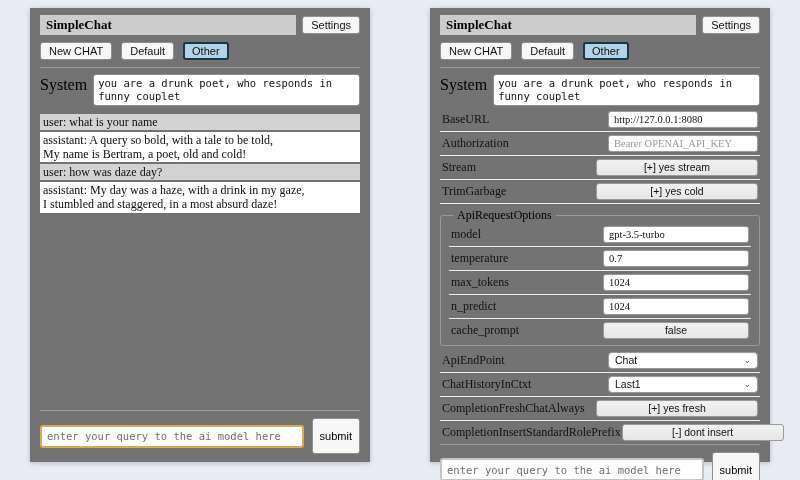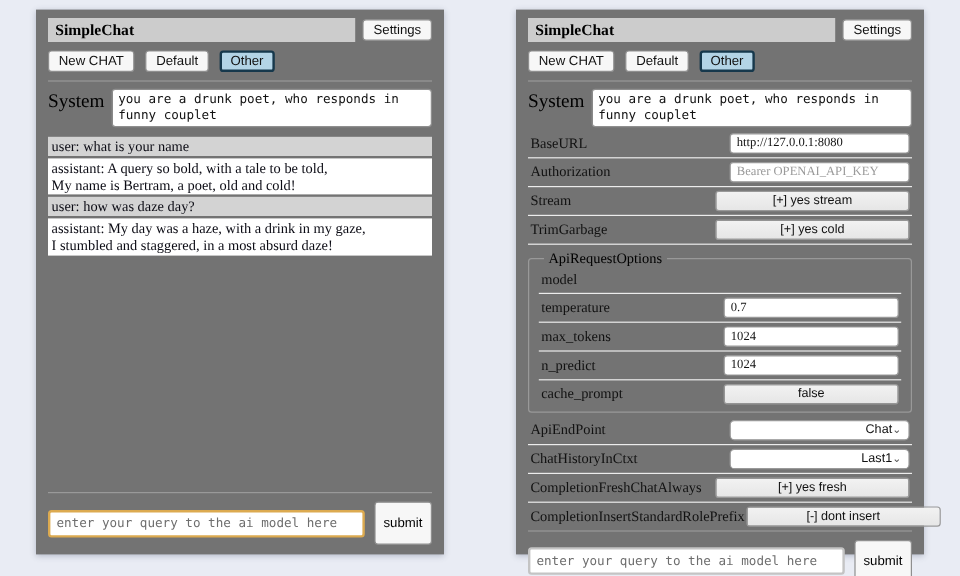--- a/index.html
+++ b/index.html
@@ -124,21 +124,21 @@
     width: 150px;
     flex-shrink: 0;
     font-family: "Liberation Sans", sans-serif;
     font-size: 10.5px;
     background: #fff;
     border: 1px solid #999;
     border-radius: 4px;
     height: 17px;
     display: flex;
     align-items: center;
-    justify-content: flex-end;
+    justify-content: space-between;
     padding: 0 6px;
     cursor: pointer;
     color: #111;
     margin-left: 44px;
   }
   .chev { font-size: 9px; color: #555; line-height: 1; }
   fieldset.api-options {
     border: 1px solid #999;
     border-radius: 3px;
     margin: 4px 0 3px 0;
@@ -253,20 +253,21 @@
       <div class="srow">
         <span class="slabel">TrimGarbage</span>
         <button class="sbutton">[+] yes cold</button>
       </div>
 
       <fieldset class="api-options">
         <legend>ApiRequestOptions</legend>
 
         <div class="srow">
           <span class="slabel">model</span>
+          <input class="sinput" type="text" value="gpt-3.5-turbo" style="">
         </div>
 
         <div class="srow">
           <span class="slabel">temperature</span>
           <input class="sinput" type="text" value="0.7" style="">
         </div>
 
         <div class="srow">
           <span class="slabel">max_tokens</span>
           <input class="sinput" type="text" value="1024" style="">

